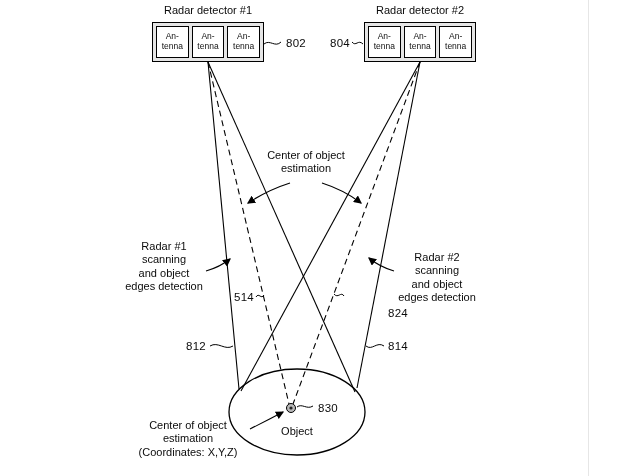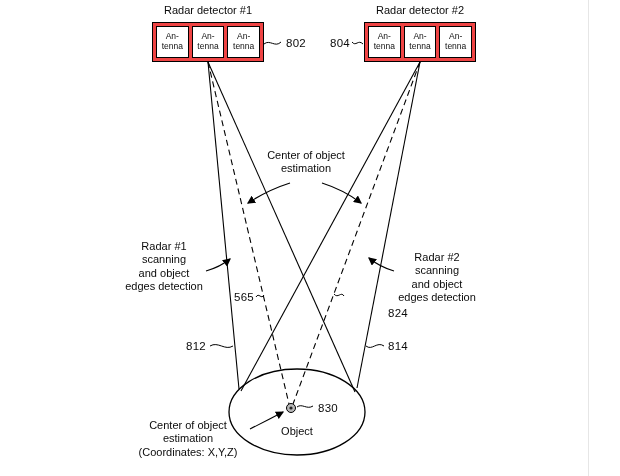--- a/index.html
+++ b/index.html
@@ -8,21 +8,21 @@
     font-family:"Liberation Sans",sans-serif;color:#111;overflow:hidden;
     outline:1px solid #e6e6e6;
   }
   svg.canvas{position:absolute;left:0;top:0;}
   .label{
     position:absolute;font-size:11px;line-height:1.22;text-align:center;
     white-space:pre-line;color:#0b0b0b;
   }
   .ref{font-size:11.5px;letter-spacing:0.3px;}
   .detector-box{
-    position:absolute;box-sizing:border-box;border:1.6px solid #000;background:#ef4444;
+    position:absolute;box-sizing:border-box;border:1.6px solid #000;background:#e5e5e5;
     display:flex;gap:3px;padding:3px;align-items:stretch;justify-content:center;
   }
   .antenna{
     flex:1;box-sizing:border-box;border:1.2px solid #000;background:#fff;
     display:flex;align-items:center;justify-content:center;text-align:center;
     font-size:8.5px;line-height:1.15;white-space:pre-line;
   }
   .line-solid{stroke:#000;stroke-width:1.1;fill:none;}
   .line-dashed{stroke:#000;stroke-width:1.1;fill:none;stroke-dasharray:6 4;}
   .shape{stroke:#000;stroke-width:1.3;fill:none;}
@@ -86,21 +86,21 @@
     <div class="antenna">An-
 tenna</div>
     <div class="antenna">An-
 tenna</div>
   </div>
 
   <div class="label ref" style="left:282px;top:36px;width:28px;">802</div>
   <div class="label ref" style="left:326px;top:36px;width:28px;">804</div>
   <div class="label ref" style="left:182px;top:339px;width:28px;">812</div>
   <div class="label ref" style="left:384px;top:339px;width:28px;">814</div>
-  <div class="label ref" style="left:230px;top:290px;width:28px;">565</div>
+  <div class="label ref" style="left:230px;top:290px;width:28px;">514</div>
   <div class="label ref" style="left:344px;top:306px;width:28px;margin-left:40px;">824</div>
   <div class="label ref" style="left:314px;top:401px;width:28px;">830</div>
 
   <div class="label" style="left:246px;top:149px;width:120px;">Center of object
 estimation</div>
   <div class="label" style="left:114px;top:240px;width:100px;">Radar #1
 scanning
 and object
 edges detection</div>
   <div class="label" style="left:387px;top:239px;width:100px;margin-top:12px;">Radar #2

